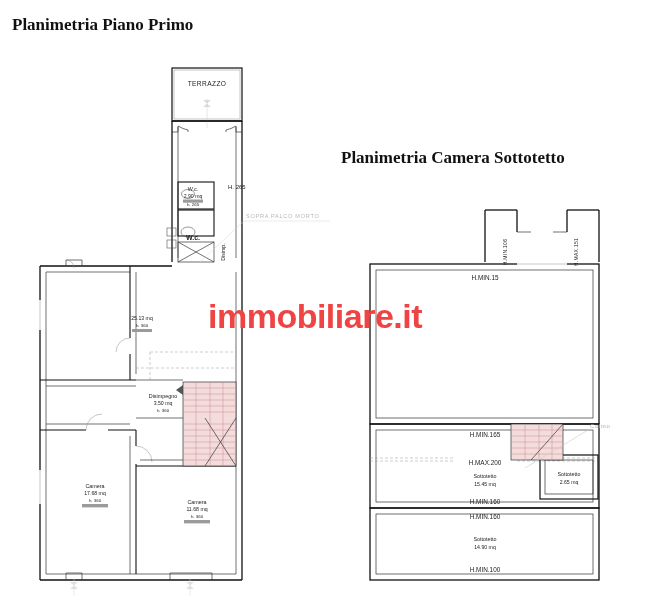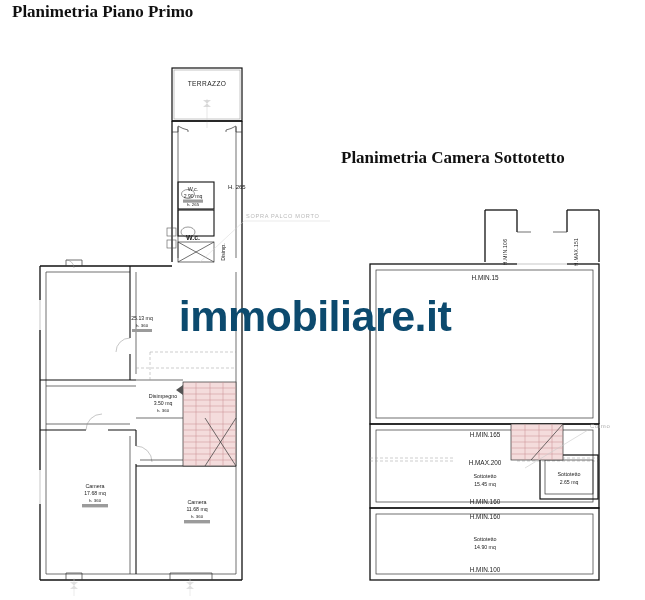--- a/index.html
+++ b/index.html
@@ -23,38 +23,38 @@
   }
   .title {
     position: absolute;
     font-family: "Liberation Serif", serif;
     font-weight: bold;
     color: #111111;
     white-space: nowrap;
   }
   #title-primo {
     left: 12px;
-    top: 2px;
+    top: 15px;
     font-size: 17px;
   }
   #title-sottotetto {
     left: 341px;
     top: 148px;
     font-size: 17px;
   }
   #watermark {
     position: absolute;
     left: 150px;
     top: 292px;
     width: 330px;
     height: 48px;
     font-family: "Liberation Sans", sans-serif;
-    font-size: 43px;
+    font-size: 34px;
     font-weight: bold;
-    color: #0c4a6e;
+    color: #ef4444;
     letter-spacing: -0.5px;
     line-height: 48px;
     text-align: center;
     pointer-events: none;
     z-index: 5;
   }
   svg.plan {
     position: absolute;
     left: 0;
     top: 0;

